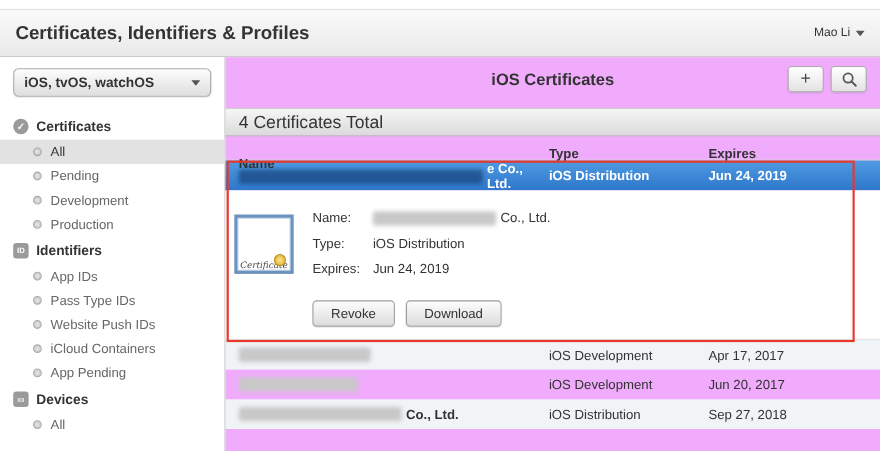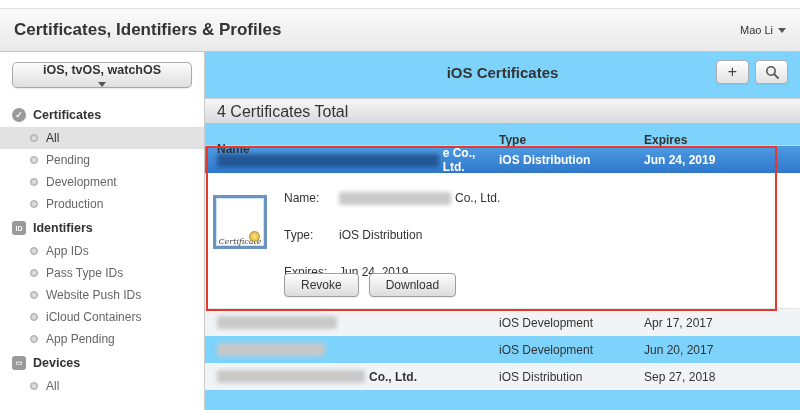--- a/index.html
+++ b/index.html
@@ -20,35 +20,35 @@
     border-top:5px solid #555; display:inline-block; }
 
   
   .body-wrap { display:flex; height:358px; }
 
   
   .sidebar { width:205px; background:#fff; border-right:1px solid #c9c9c9; padding-top:10px; flex:none; }
   .platform-select { margin:0 12px 14px 12px; height:26px; border:1px solid #a9a9a9; border-radius:5px;
     background:linear-gradient(#fdfdfd,#dedede); display:flex; align-items:center; justify-content:space-between;
     padding:0 9px; font-size:12.5px; font-weight:bold; color:#333; cursor:pointer;
-    box-shadow:0 1px 1px rgba(0,0,0,.08);flex-direction:column; }
+    box-shadow:0 1px 1px rgba(0,0,0,.08); }
   .section-head { display:flex; align-items:center; gap:7px; padding:6px 12px 5px 12px;
     font-size:12.5px; font-weight:bold; color:#333; }
   .sec-icon { width:14px; height:14px; flex:none; background:#9a9a9a; color:#fff;
     display:flex; align-items:center; justify-content:center; }
   .sec-icon.round { border-radius:50%; font-size:9px; }
   .sec-icon.badge { border-radius:3px; font-size:7px; font-weight:bold; }
   .side-item { display:flex; align-items:center; gap:8px; padding:4px 12px 4px 30px;
     font-size:12px; color:#666; cursor:pointer; height:22px; }
   .side-item.selected { background:#e2e2e2; color:#333; }
   .dot { width:8px; height:8px; border-radius:50%; background:radial-gradient(#e8e8e8,#bdbdbd);
     border:1px solid #a8a8a8; flex:none; }
 
   
-  .main { flex:1; position:relative; background:#7dd3fc; }
+  .main { flex:1; position:relative; background:#f0abfc; }
   .main-header { height:40px; position:relative; display:flex; align-items:center; justify-content:center; }
   .main-title { font-size:15px; font-weight:bold; color:#333; }
   .hdr-btns { position:absolute; right:12px; top:8px; display:flex; gap:6px; }
   .tool-btn { width:33px; height:24px; border:1px solid #aeaeae; border-radius:4px;
     background:linear-gradient(#fff,#e2e2e2); display:flex; align-items:center; justify-content:center;
     color:#444; cursor:pointer; box-shadow:0 1px 1px rgba(0,0,0,.06); }
   .plus-glyph { font-size:16px; line-height:1; color:#444; }
 
   .summary-bar { margin-top:6px; height:26px; line-height:25px;
     background:linear-gradient(#f6f6f6,#dadada);
@@ -71,21 +71,21 @@
 
   
   .detail { height:136px; background:#fff; border-bottom:1px solid #e3e3e3; position:relative; }
   .cert-icon { position:absolute; left:8px; top:22px; width:54px; height:54px; background:#fff;
     border:3px solid #6b93bd; box-shadow:inset 0 0 0 1px #cfe0ef; display:flex; align-items:center;
     justify-content:center; }
   .cert-icon .script { font-family:"DejaVu Serif", serif; font-style:italic; font-size:8px; color:#444;margin-top:38px; }
   .cert-seal { position:absolute; right:4px; bottom:4px; width:11px; height:11px; border-radius:50%;
     background:radial-gradient(#ffe68a,#d8a728); border:1px solid #b8901f; }
   .detail-grid { position:absolute; left:79px; top:18px; font-size:12px; color:#333; }
-  .d-row { display:flex; margin-bottom:23px; align-items:center; }
+  .d-row { display:flex; margin-bottom:9px; align-items:center; }
   .d-label { width:55px; color:#333; }
   .d-val { display:flex; align-items:center; gap:4px; }
   .detail-btns { position:absolute; left:79px; top:100px; display:flex; gap:10px;align-items:center; }
   .d-btn { height:24px; padding:0 16px; border:1px solid #9d9d9d; border-radius:4px;
     background:linear-gradient(#fdfdfd,#dcdcdc); font-size:12px; color:#333;
     font-family:"Liberation Sans", sans-serif; cursor:pointer; box-shadow:0 1px 1px rgba(0,0,0,.08); }
 
   
   .annotation { position:absolute; left:1px; top:94px; width:571px; height:165px;
     border:2px solid #e8382e; pointer-events:none; z-index:5; }

